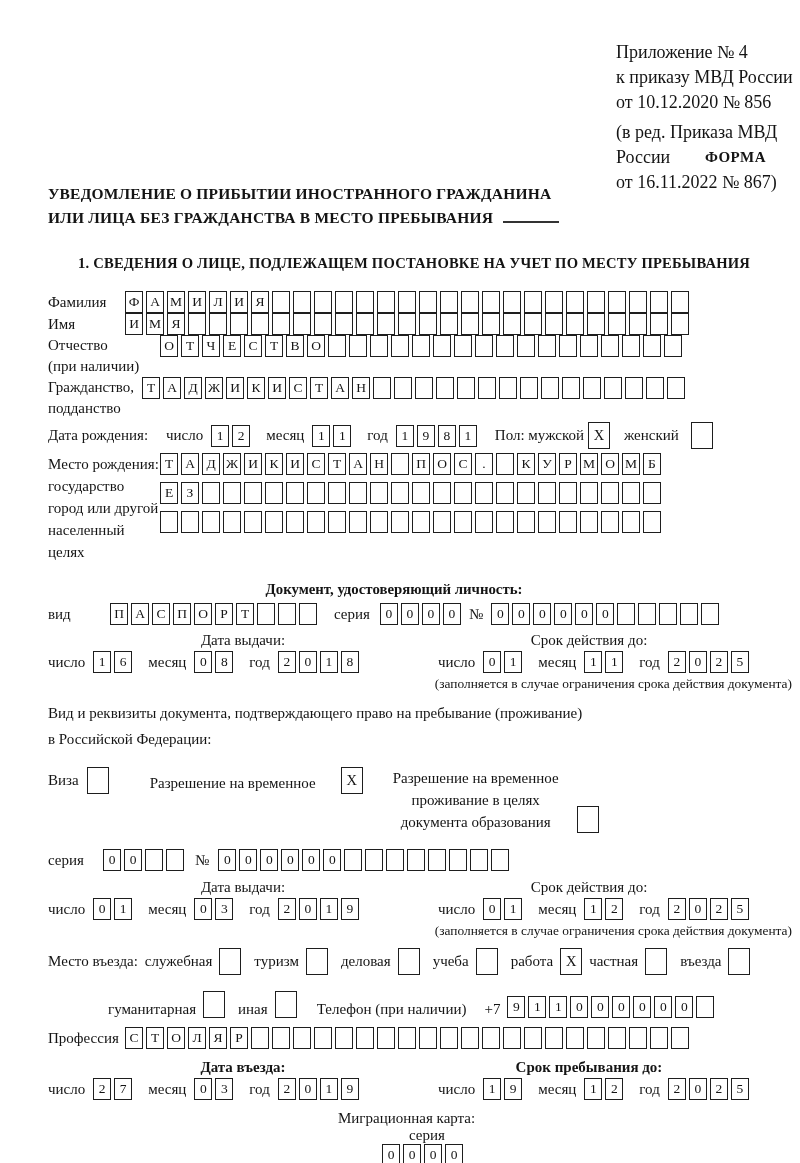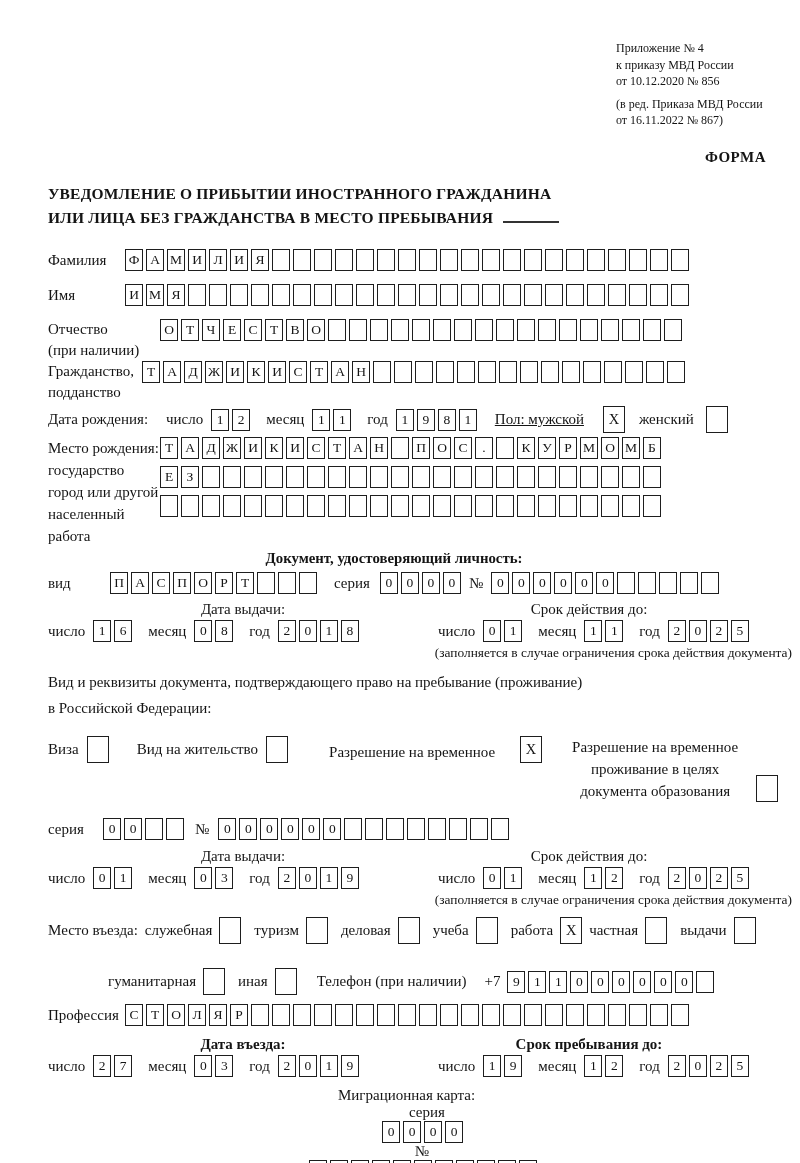--- a/index.html
+++ b/index.html
@@ -5,21 +5,21 @@
   * { box-sizing: border-box; margin: 0; padding: 0; }
   html,body { background:#ffffff; }
   body {
     width: 800px; height: 1163px;
     font-family: "Liberation Serif", "DejaVu Serif", serif;
     color: #141414; font-size: 15px; position: relative; overflow: hidden;
   }
   .page { padding: 36px 0 0 48px; width: 800px; position: relative; }
 
   
-  .doc-ref { position: absolute; left: 616px; top: 40px; font-size: 12px; line-height: 1.38; }
+  .doc-ref { position: absolute; left: 616px; top: 40px; font-size: 18px; line-height: 1.38; }
   .doc-ref .grp2 { margin-top: 6px; }
   .forma { position: absolute; top: 149px; right: 34px; font-weight: bold; font-size: 15px; letter-spacing: .5px; }
 
   .title { margin-top: 146px; text-align: left; font-weight: bold; font-size: 15.5px; line-height: 1.55; letter-spacing: .2px; padding-right: 40px; }
   .blank-line { display: inline-block; width: 56px; border-bottom: 2px solid #333; margin-left: 10px; vertical-align: baseline; height: 14px; }
 
   .sec1 { margin-top: 25px; text-align: center; font-weight: bold; font-size: 14.6px; padding-right: 20px; letter-spacing: .2px; }
 
   
   .cell { display: inline-block; width: 18px; height: 22px; border: 1.6px solid #1e1e1e;
@@ -32,21 +32,21 @@
         text-align: center; font-size: 14.5px; line-height: 24px; vertical-align: middle; background:#fff; flex:none; }
 
   .row { display: flex; align-items: center; }
   .row-top { display: flex; align-items: flex-start; }
   .lbl { flex: none; }
   .w77 { width: 77px; }
   .w94 { width: 94px; }
   .w112 { width: 112px; }
   .lblblock { line-height: 21px; }
 
-  .mt19 { margin-top: 19px; } .mb8 { margin-bottom: 13px; }
+  .mt19 { margin-top: 19px; } .mb8 { margin-bottom: 0; }
 
   .center-b { text-align: center; font-weight: bold; font-size: 14.8px; }
 
   .dategroup { display: inline-flex; align-items: center; }
   .dategroup .dlbl { margin-right: 8px; }
   .dategroup .boxes { margin-right: 13px; }
 
   .two-col { display: flex; align-items: center; }
   .col-l { width: 390px; flex: none; }
   .col-r { flex: 1; }
@@ -78,20 +78,21 @@
   </div>
   <div class="forma">ФОРМА</div>
 
   <div class="title">
     <div>УВЕДОМЛЕНИЕ О ПРИБЫТИИ ИНОСТРАННОГО ГРАЖДАНИНА</div>
     <div>
       <span>ИЛИ ЛИЦА БЕЗ ГРАЖДАНСТВА В МЕСТО ПРЕБЫВАНИЯ</span><span class="blank-line"></span>
     </div>
   </div>
 
+  <div class="sec1">1. СВЕДЕНИЯ О ЛИЦЕ, ПОДЛЕЖАЩЕМ ПОСТАНОВКЕ НА УЧЕТ ПО МЕСТУ ПРЕБЫВАНИЯ</div>
 
   <div class="row mt19 mb8">
     <span class="lbl w77">Фамилия</span>
     <span class="boxes">
         <span class="cell">Ф</span>
         <span class="cell">А</span>
         <span class="cell">М</span>
         <span class="cell">И</span>
         <span class="cell">Л</span>
         <span class="cell">И</span>
@@ -235,32 +236,32 @@
           <span class="cell">1</span>
         </span>
         <span class="dlbl">год</span>
         <span class="boxes">
           <span class="cell">1</span>
           <span class="cell">9</span>
           <span class="cell">8</span>
           <span class="cell">1</span>
         </span>
       </span>
-    <span style="margin-left:2px; margin-right:19px;text-decoration:underline;">Пол: мужской</span>
+    <span style="margin-left:2px; margin-right:4px;">Пол: мужской</span>
     <span class="cb">X</span>
     <span style="margin-left:14px; margin-right:12px;">женский</span>
     <span class="cb"></span>
   </div>
 
   <div class="row-top" style="margin-top:4px;">
     <span class="lbl w112" style="line-height:22px;">
       <div>Место рождения:</div>
       <div>государство</div>
       <div>город или другой</div>
-      <div>населенный работа</div>
+      <div>населенный целях</div>
     </span>
     <span>
       <div class="boxes" style="margin-bottom:7px;">
           <span class="cell">Т</span>
           <span class="cell">А</span>
           <span class="cell">Д</span>
           <span class="cell">Ж</span>
           <span class="cell">И</span>
           <span class="cell">К</span>
           <span class="cell">И</span>
@@ -330,21 +331,21 @@
           <span class="cell"></span>
           <span class="cell"></span>
           <span class="cell"></span>
           <span class="cell"></span>
           <span class="cell"></span>
           <span class="cell"></span>
         </div>
     </span>
   </div>
 
-  <div class="center-b" style="margin-top:3px; padding-right:60px;">Документ, удостоверяющий личность:</div>
+  <div class="center-b" style="margin-top:18px; padding-right:60px;">Документ, удостоверяющий личность:</div>
 
   <div class="row" style="margin-top:5px;">
     <span class="lbl" style="width:62px;">вид</span>
     <span class="boxes">
         <span class="cell">П</span>
         <span class="cell">А</span>
         <span class="cell">С</span>
         <span class="cell">П</span>
         <span class="cell">О</span>
         <span class="cell">Р</span>
@@ -423,24 +424,20 @@
   <div class="note-r">(заполняется в случае ограничения срока действия документа)</div>
 
   <div style="margin-top:9px; line-height:1.7;">
     <div>Вид и реквизиты документа, подтверждающего право на пребывание (проживание)</div>
     <div>в Российской Федерации:</div>
   </div>
 
   <div class="opt-row">
     <span class="opt">
       <span class="ol">Виза</span>
-      <span class="cb"></span>
-    </span>
-    <span class="opt" style="margin-left:28px;">
-      <span class="ol">Вид на жительство</span>
       <span class="cb"></span>
     </span>
     <span class="opt" style="margin-left:26px;">
       <span class="opt-block" style="width:196px; margin-right:10px;">
         <div>Разрешение на временное</div>
       </span>
       <span class="cb">X</span>
     </span>
     <span class="opt" style="margin-left:20px;">
       <span class="opt-block" style="width:186px; margin-right:8px;">
@@ -532,25 +529,25 @@
     <span class="pl">туризм</span>
     <span class="cb"></span>
     <span class="pl">деловая</span>
     <span class="cb"></span>
     <span class="pl">учеба</span>
     <span class="cb"></span>
     <span class="pl">работа</span>
     <span class="cb" style="margin-right:7px;">X</span>
     <span class="pl">частная</span>
     <span class="cb"></span>
-    <span class="pl">выдачи</span>
+    <span class="pl">въезда</span>
     <span class="cb"></span>
   </div>
 
-  <div class="purpose-row" style="margin-top:24px; padding-left:60px;">
+  <div class="purpose-row" style="margin-top:16px; padding-left:60px;align-items:flex-end;">
     <span class="pl">гуманитарная</span>
     <span class="cb"></span>
     <span class="pl">иная</span>
     <span class="cb" style="margin-right:20px;"></span>
     <span class="pl" style="margin-right:18px;">Телефон (при наличии)</span>
     <span class="pl">+7</span>
     <span class="boxes">
         <span class="cell">9</span>
         <span class="cell">1</span>
         <span class="cell">1</span>

